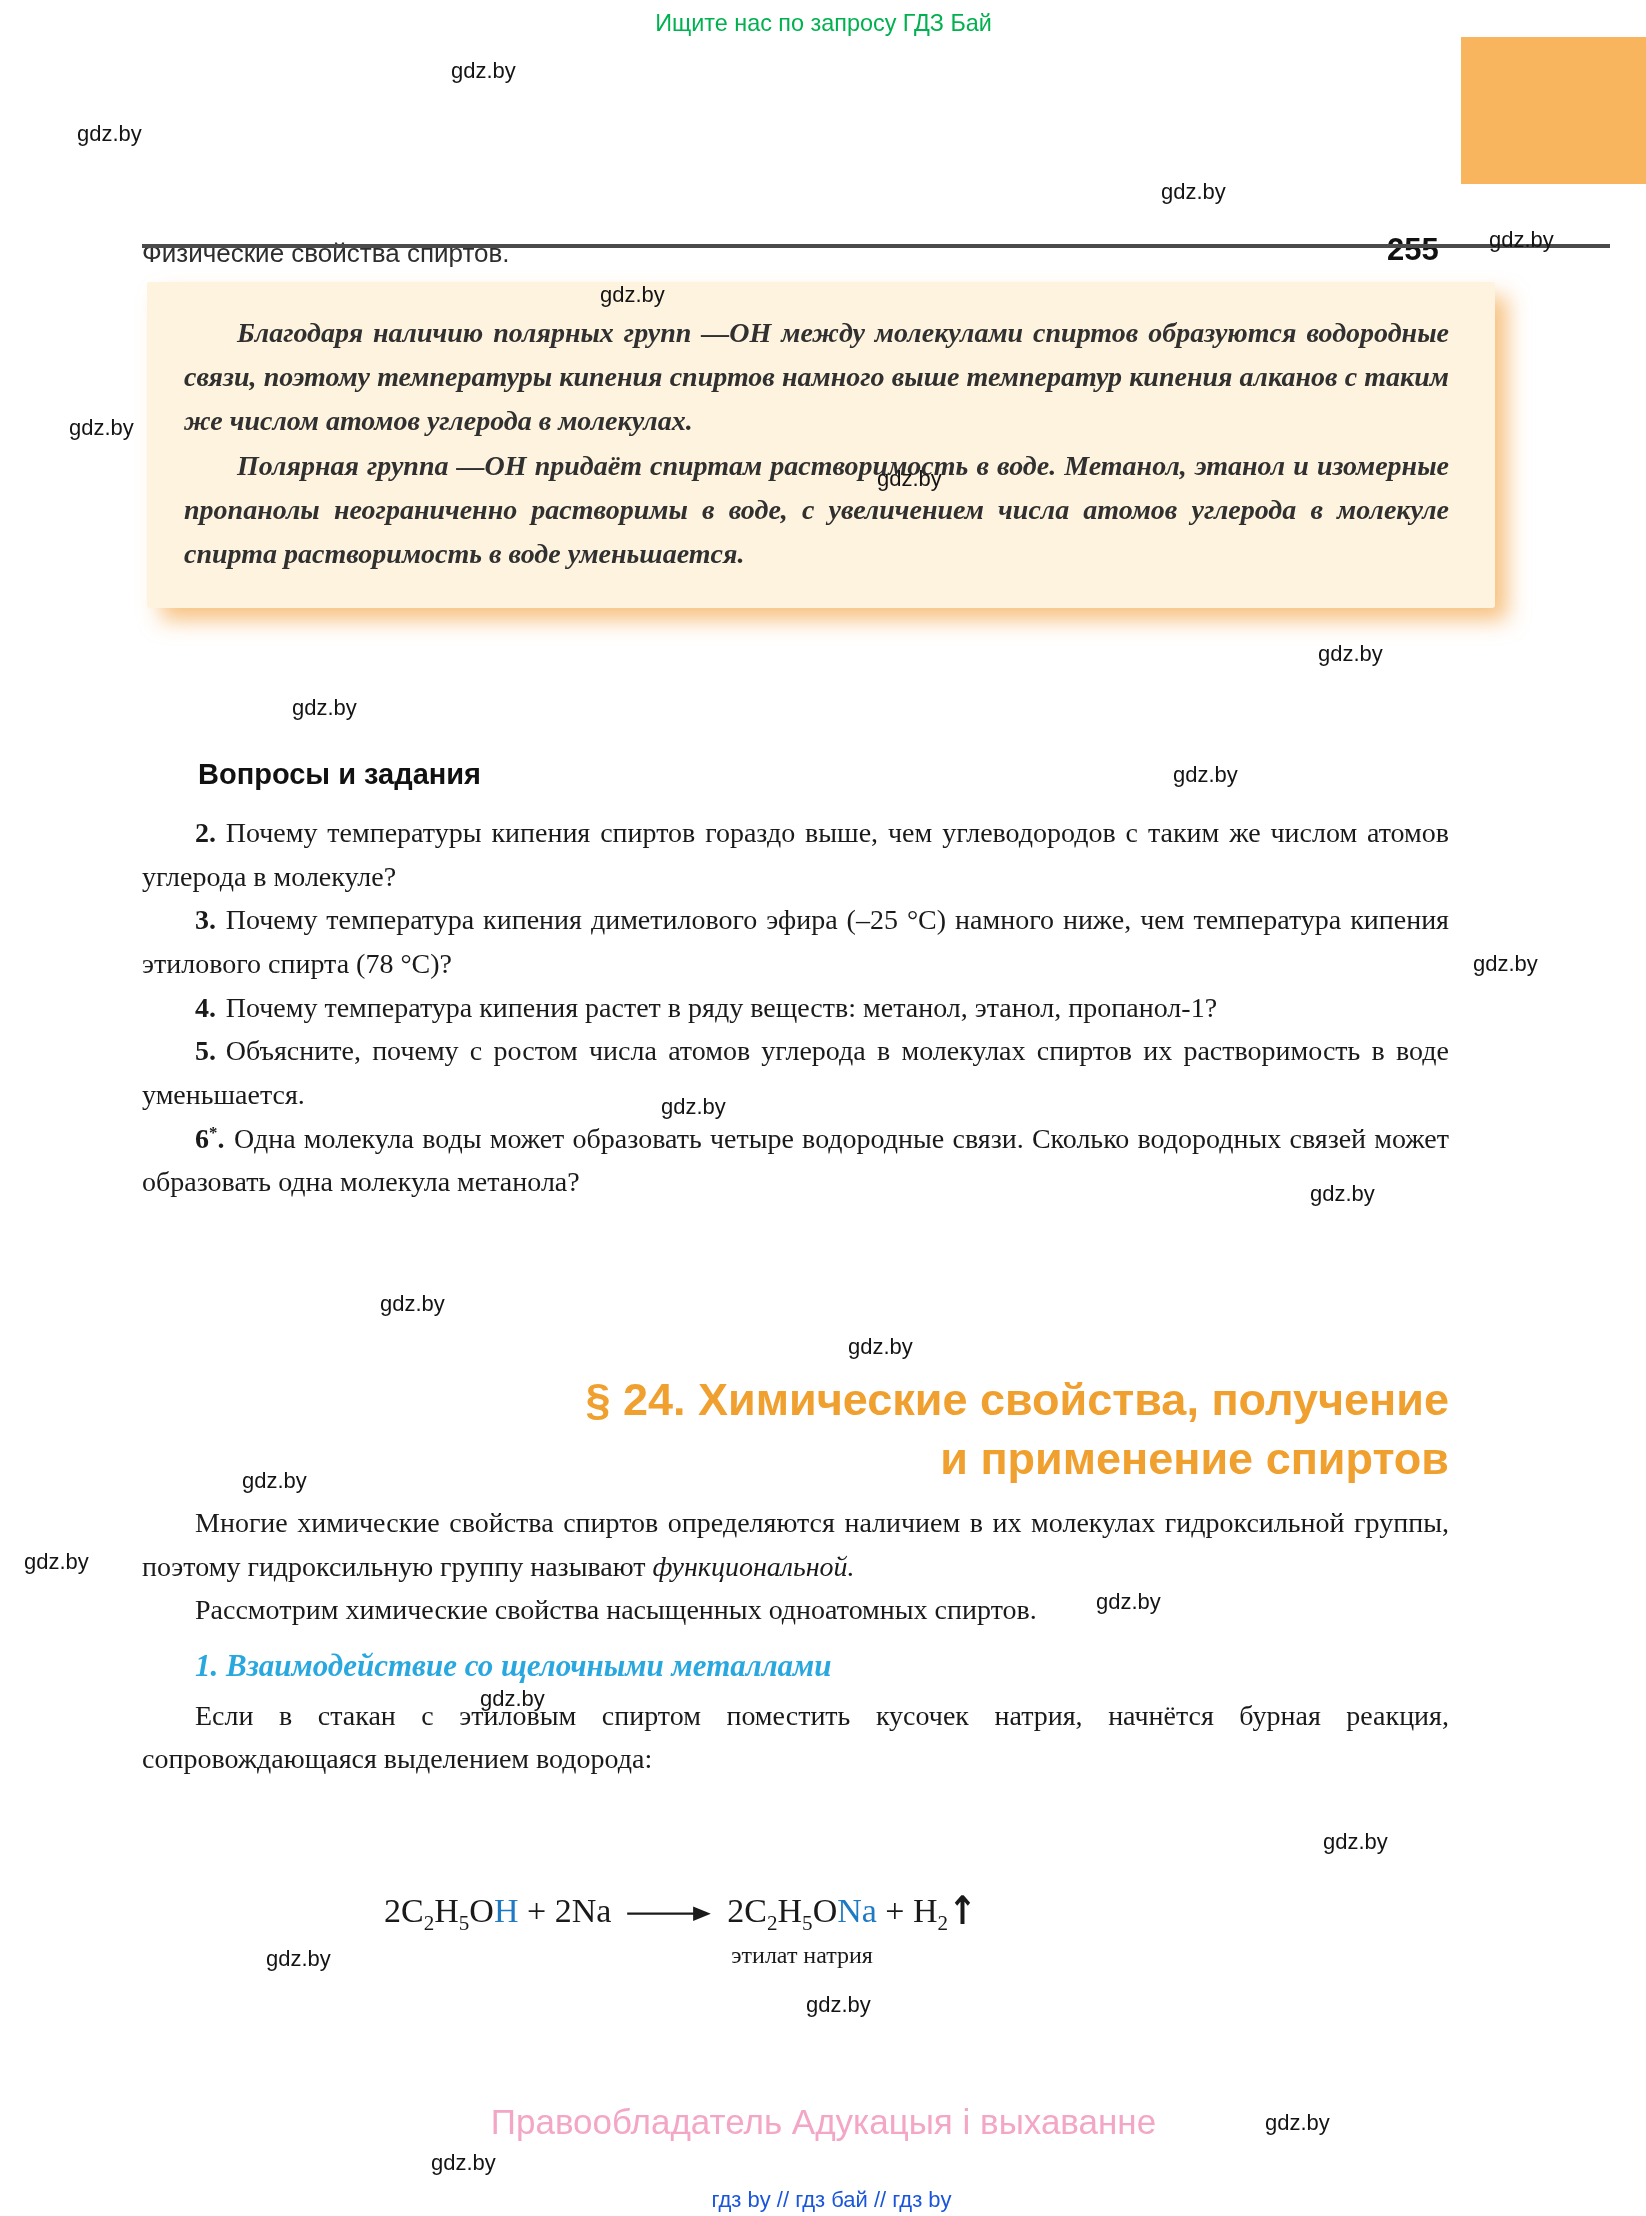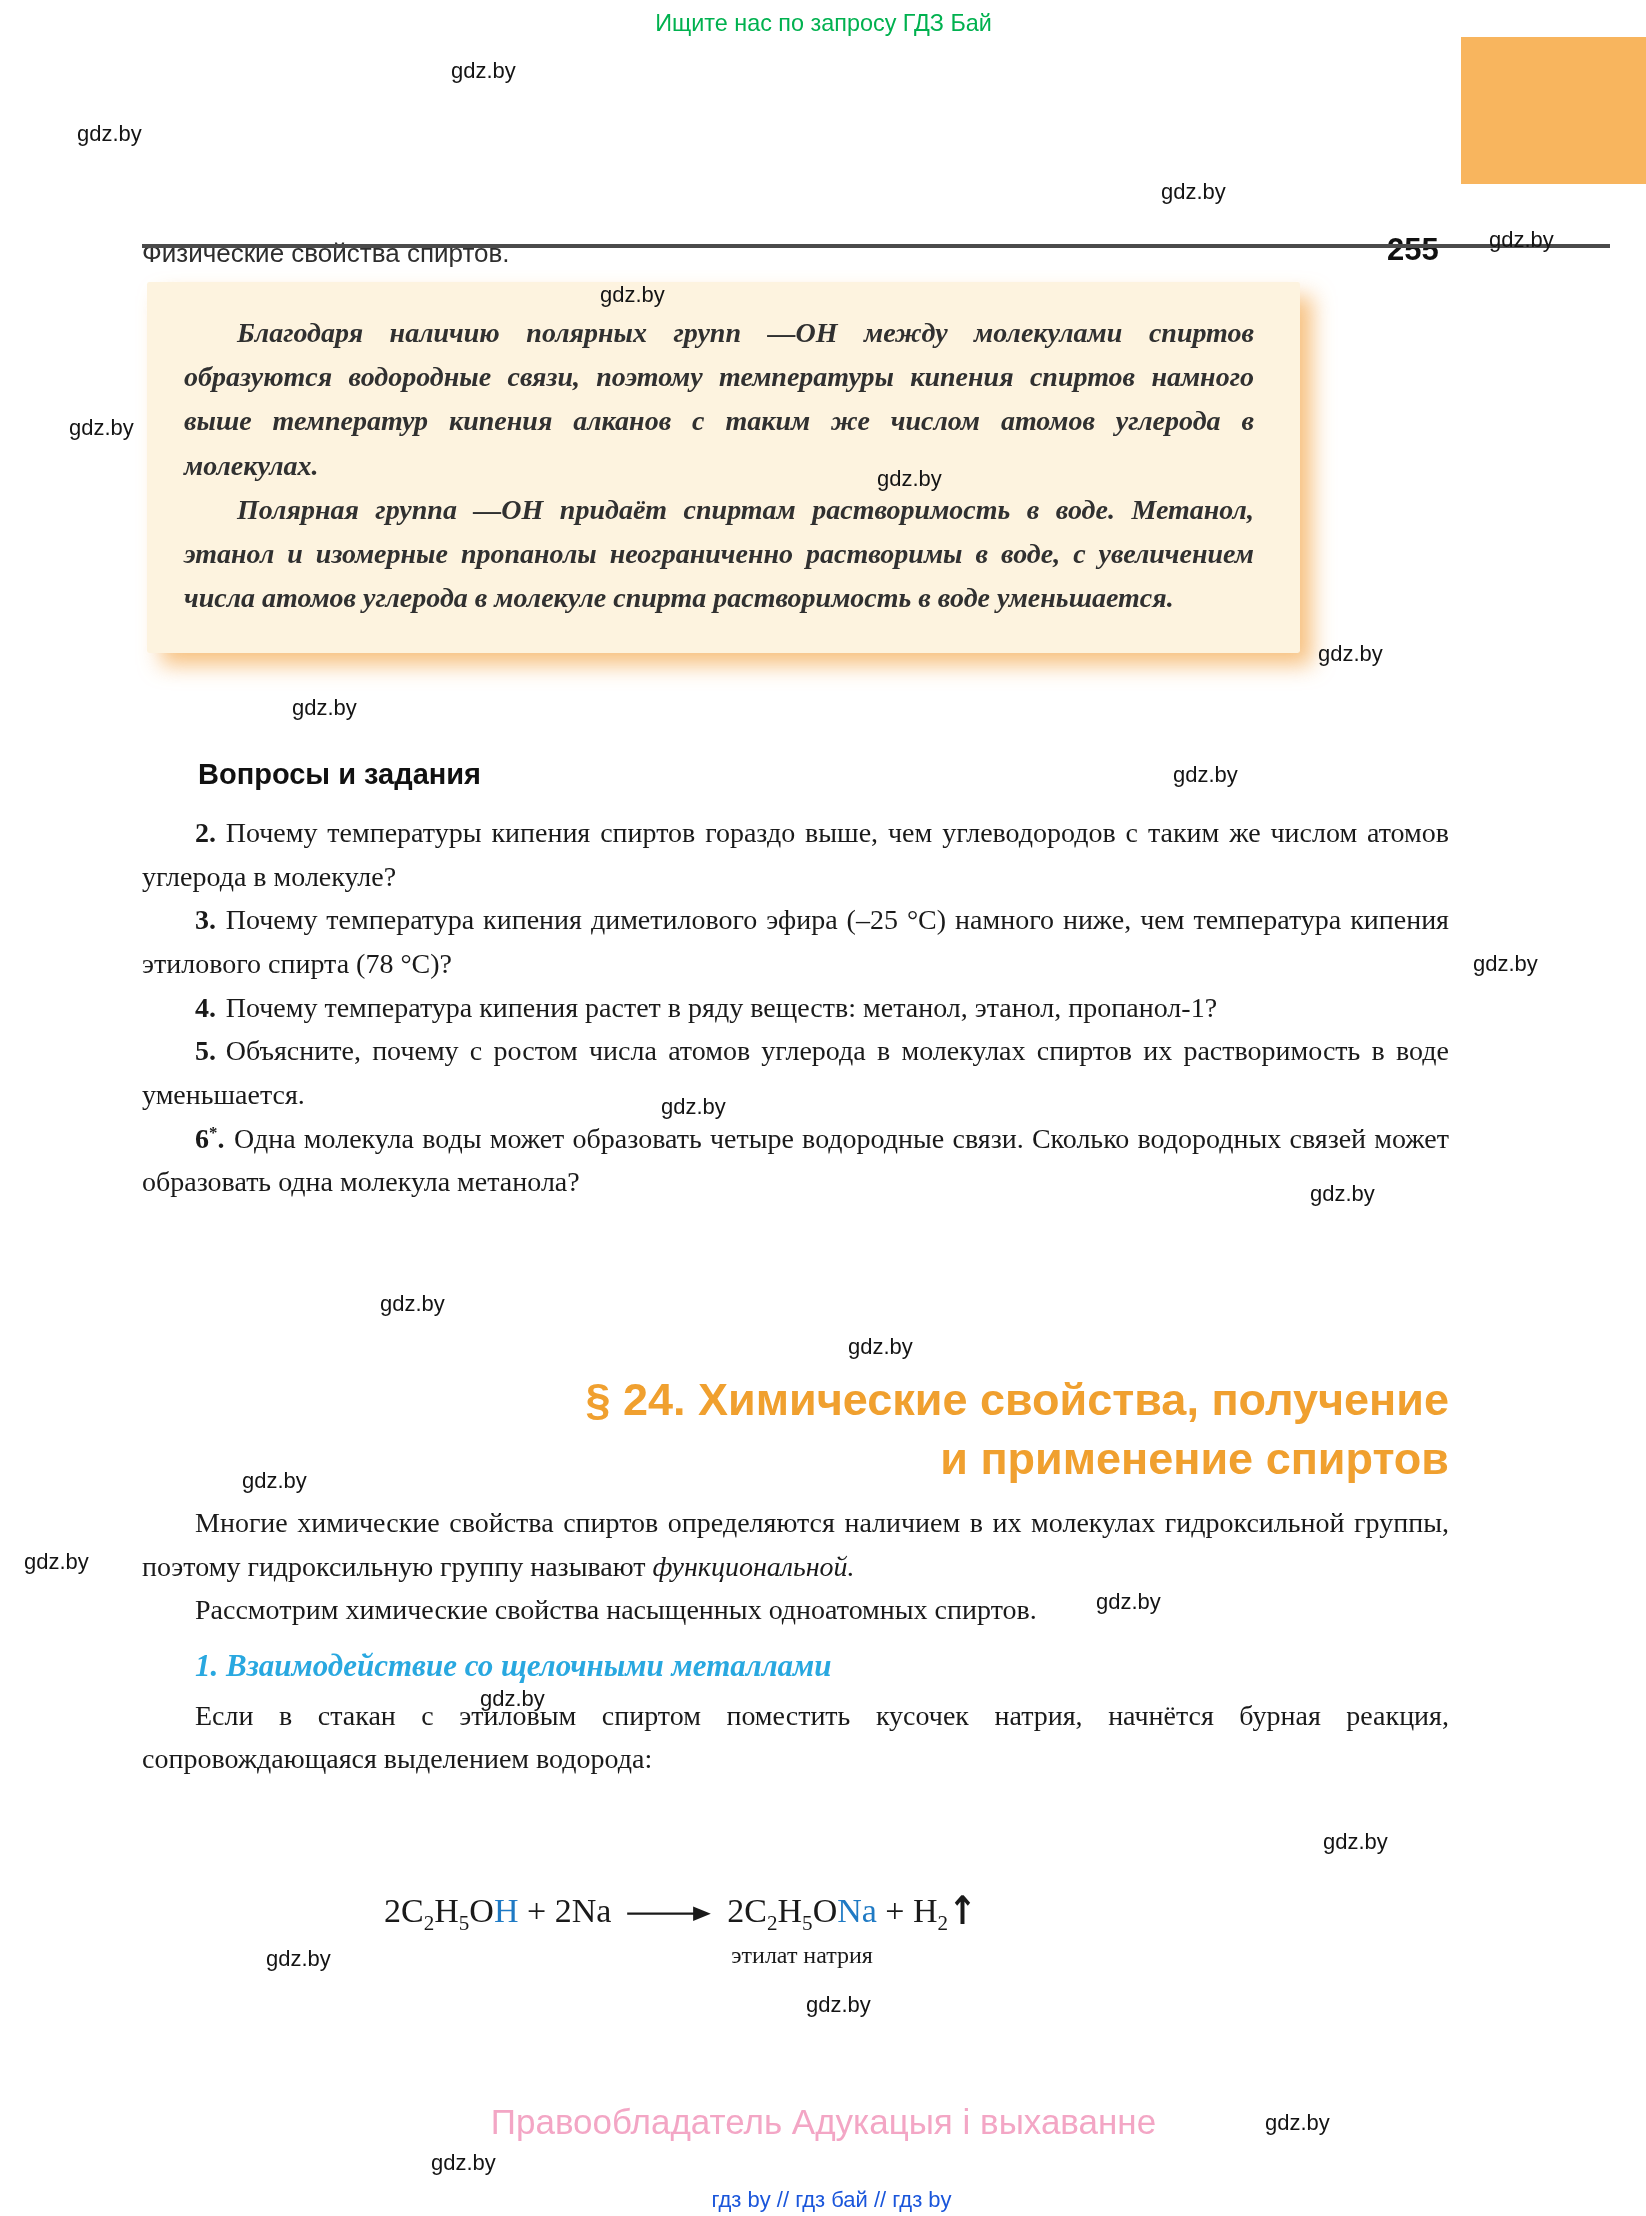--- a/index.html
+++ b/index.html
@@ -33,21 +33,21 @@
     width: 186px; height: 147px;
     background: var(--corner-orange, #f8b55e);
   }
   .header { position: absolute; top: 208px; left: 142px; width: 1468px; height: 39px;
     font-family: Liberation Sans, sans-serif; margin-top: 24px; }
   .header-title { position: absolute; left: 0; top: 6.4px; font-size: 26px; color: #2e2e2e; }
   .page-number { position: absolute; left: 1245px; top: 0; font-size: 31px; font-weight: bold; color: #111; }
   .rule { position: absolute; top: 244px; left: 142px; width: 1468px; height: 4px; background: #4b4b4b; }
 
   .hbox {
-    position: absolute; top: 282px; left: 147px; width: 1153px;
+    position: absolute; top: 282px; left: 147px; width: 1348px;
     padding: 29px 46px 32px 37px;
     background: var(--box-bg, #fdf3df);
     box-shadow: 13px 13px 21px -1.6px rgba(243, 160, 60, 0.65);
     border-radius: 2.4px;
   }
   .hbox p {
     font-size: 28px; line-height: 1.58;
     font-style: italic; font-weight: bold;
     text-align: justify; text-indent: 53px; color: #303030;
   }

